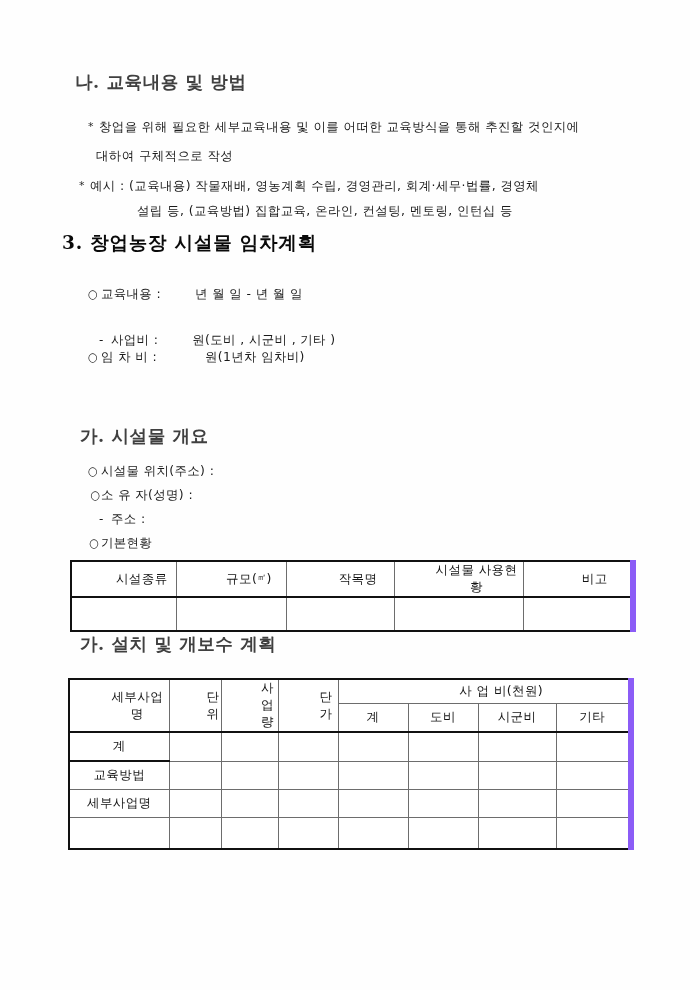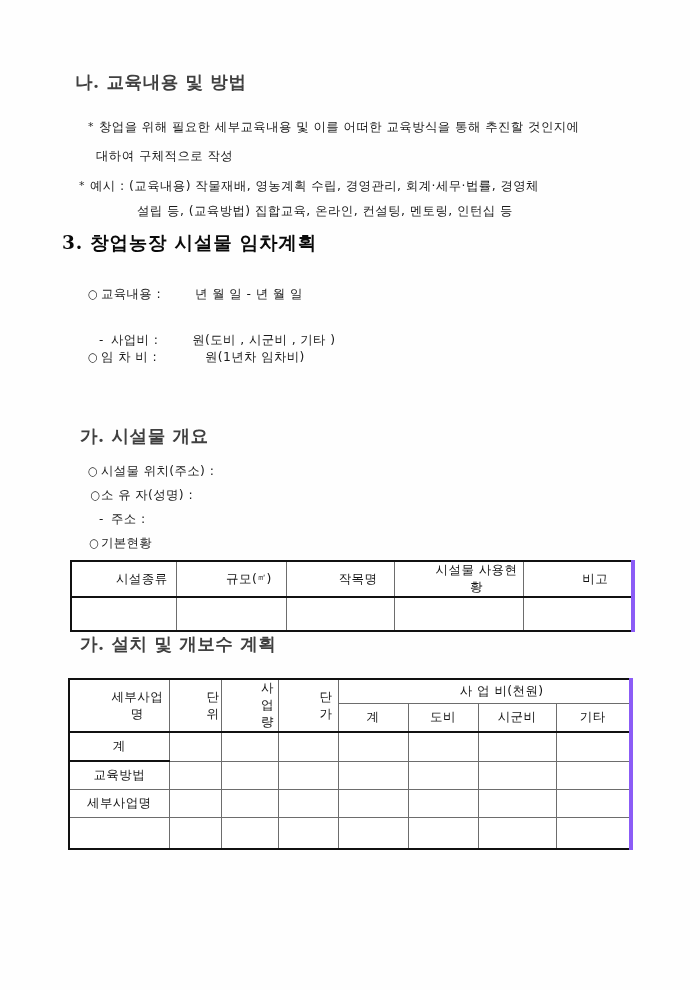--- a/index.html
+++ b/index.html
@@ -100,21 +100,21 @@
     border: 1px solid #6d6d6d;
     text-align: center;
     vertical-align: middle;
     font-weight: normal;
     letter-spacing: 0.4px;
     padding: 0;
   }
   .tbl .outer-top    { border-top: 2px solid #111; padding-left: 36px; }
   .tbl .outer-bottom { border-bottom: 2px solid #111; }
   .tbl .outer-left   { border-left: 2px solid #111; }
-  .tbl .outer-right  { border-right: 4px solid #8b5cf6; }
+  .tbl .outer-right  { border-right: 6px solid #8b5cf6; }
   .tbl .hdr-sep      { border-bottom: 2px solid #111; }
   .tbl .sup { font-size: 9px; vertical-align: 3px; }
 </style>
 </head>
 <body>
 
 <div class="page">
 
   <div class="h-sub" style="left:75px; top:70px;">나. 교육내용 및 방법</div>
 

